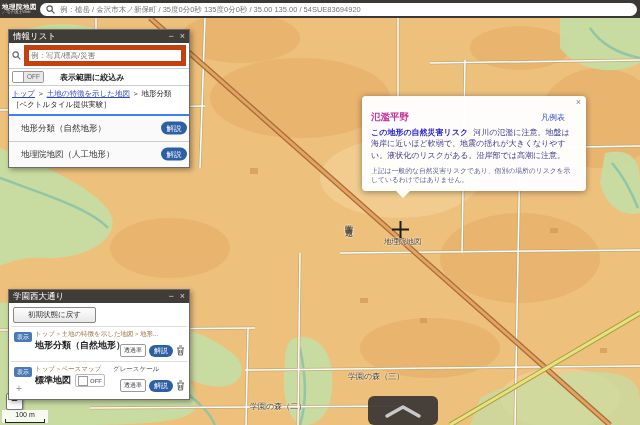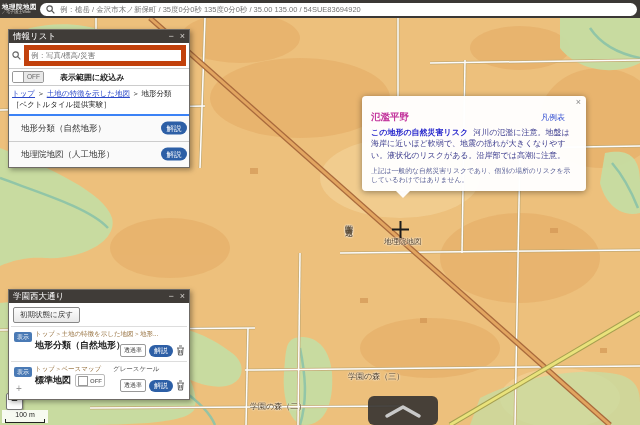--- a/index.html
+++ b/index.html
@@ -47,21 +47,21 @@
   .crumbs a{color:#2b48c8;text-decoration:underline;cursor:pointer;}
   .layer-item{position:relative;height:25px;line-height:25px;padding-left:12px;font-size:8.5px;
     background:#fafafa;border-bottom:1px solid #ccc;cursor:pointer;}
   .layer-item:last-child{border-bottom:none;}
   .pill-btn{position:absolute;right:2px;top:50%;transform:translateY(-50%);width:26px;height:13px;
     background:#2d5fa6;border-radius:7px;color:#fff;font-size:7.5px;line-height:13px;text-align:center;cursor:pointer;}
 
   
   .sel-panel{left:8px;top:289px;}
   .sel-body{padding:2px 2px 3px;}
-  .reset-btn{font-size:7.5px;padding:2px 6px;margin:2px 0 3px 2px;border:1px solid #888;
+  .reset-btn{font-size:7.5px;padding:2px 14px;margin:2px 0 3px 2px;border:1px solid #888;
     background:linear-gradient(#fdfdfd,#e8e8e8);border-radius:2px;color:#333;cursor:pointer;font-family:inherit;text-align:right;}
   .lcard{position:relative;border-top:1px solid #ddd;padding:3px 2px 3px 24px;min-height:28px;}
   .badge{position:absolute;left:3px;top:5px;width:18px;height:10px;background:#4a7ab5;border-radius:2px;
     color:#fff;font-size:6px;line-height:10px;text-align:center;cursor:pointer;}
   .lpath{font-size:6.5px;color:#96703d;line-height:1.3;white-space:nowrap;overflow:hidden;}
   .lname{font-size:9px;font-weight:bold;color:#222;margin-top:1px;}
   .lctrl{position:absolute;right:2px;bottom:4px;display:flex;align-items:center;gap:3px;}
   .opbtn{border:1px solid #999;background:#fff;font-size:6px;color:#444;padding:1px 3px;border-radius:2px;cursor:pointer;}
   .help-oval{width:24px;height:12px;background:#2d5fa6;border-radius:6px;color:#fff;font-size:7px;
     line-height:12px;text-align:center;cursor:pointer;}

